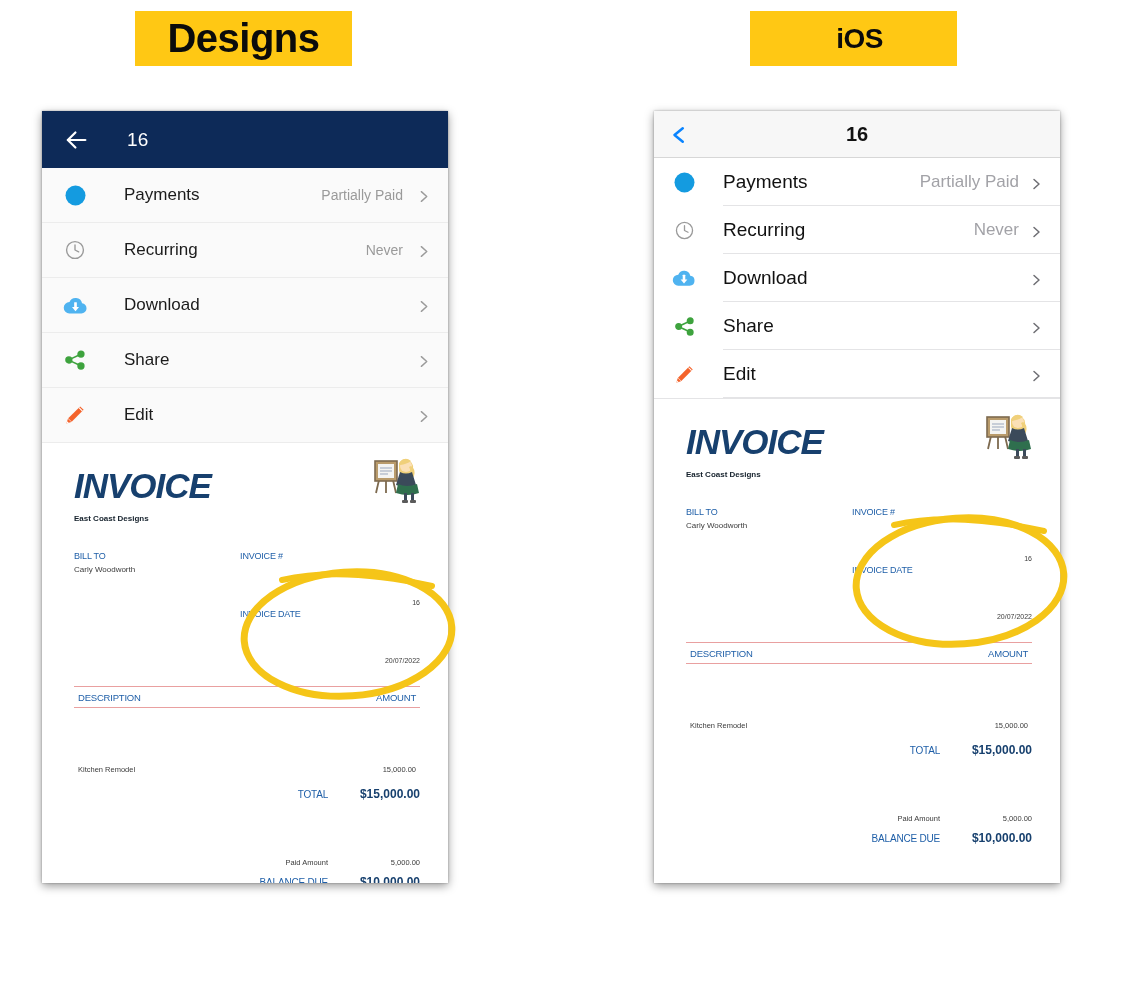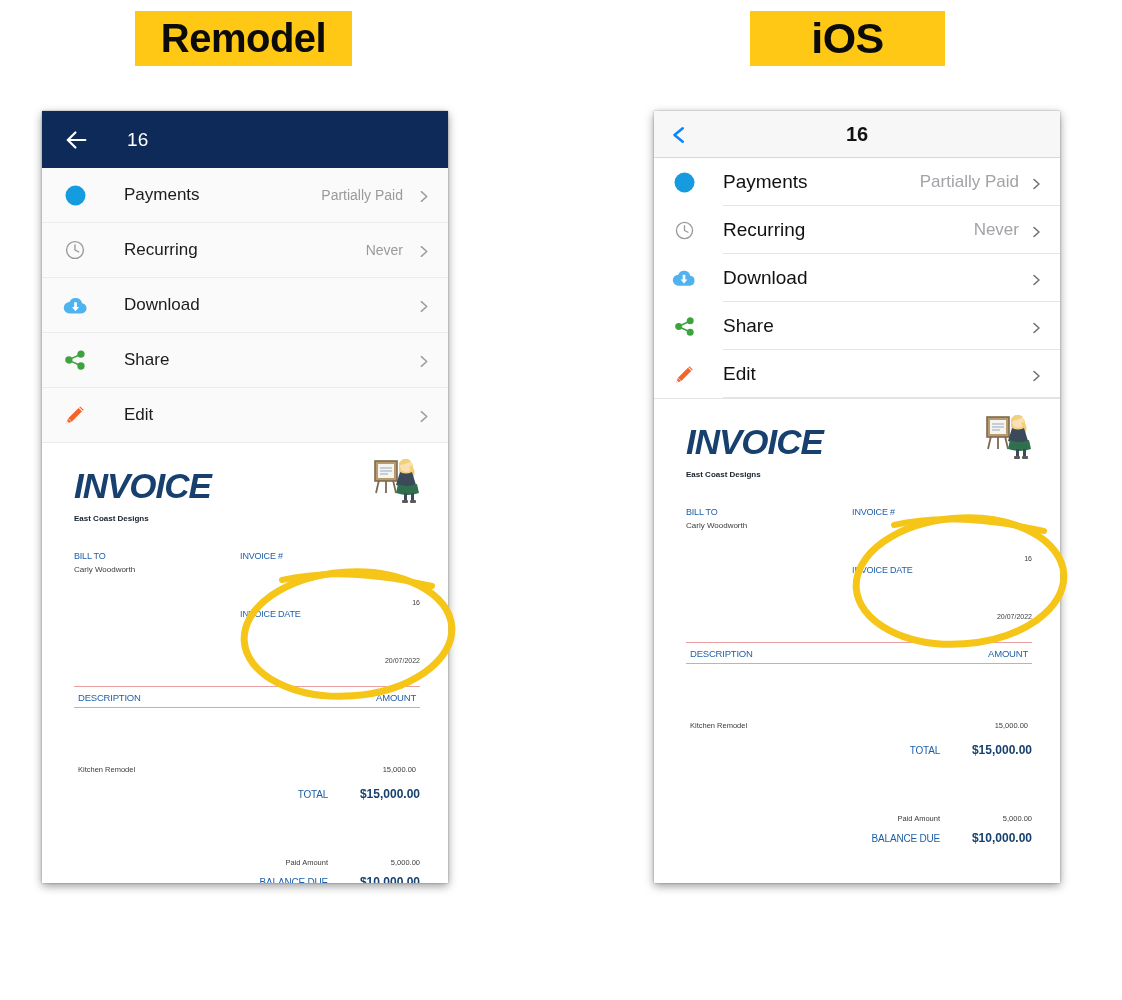--- a/index.html
+++ b/index.html
@@ -6,21 +6,21 @@
   body{
     width:1122px;height:1000px;background:#ffffff;
     font-family:"Liberation Sans","DejaVu Sans",sans-serif;
     position:relative;overflow:hidden;
   }
   .platform-badge{
     position:absolute;display:flex;align-items:center;justify-content:center;
     background:#FFC814;color:#0b0b0b;font-weight:bold;letter-spacing:-0.5px;
   }
   #badge-android{left:135px;top:11px;width:217px;height:55px;font-size:40px;}
-  #badge-ios{left:750px;top:11px;width:195px;height:55px;font-size:43px;}
+  #badge-ios{left:750px;top:11px;width:195px;height:55px;font-size:28px;padding-left:12px;}
 
   .phone{
     position:absolute;background:#ffffff;overflow:hidden;
     box-shadow:0 3px 9px rgba(0,0,0,0.40), 0 0 2px rgba(0,0,0,0.30);
   }
   #phone-android{left:42px;top:111px;width:406px;height:772px;}
   #phone-ios{left:654px;top:111px;width:406px;height:772px;}
 
   
   .android-appbar{
@@ -74,21 +74,21 @@
   .inv-txt{color:#3b3b3b;margin-top:48px;}
   .inv-amt-blue{color:#17406E;font-weight:bold;}
   .hr-red{height:1px;background:#E9A0A0;width:100%;}
   .illus{position:absolute;}
 
   .ann-circle{position:absolute;pointer-events:none;}
 </style>
 </head>
 <body>
 
-<div class="platform-badge" id="badge-android">Remodel</div>
+<div class="platform-badge" id="badge-android">Designs</div>
 
 <div class="platform-badge" id="badge-ios">iOS</div>
 
 <div class="phone" id="phone-android">
 
   <div class="android-appbar">
     <span class="back">
       <svg viewBox="0 0 24 24" width="28" height="28" fill="none" stroke="#ffffff" stroke-width="1.9" stroke-linecap="round" stroke-linejoin="round">
         <line x1="20" y1="12" x2="5" y2="12"></line>
           <polyline points="11.5,5.5 5,12 11.5,18.5"></polyline>

